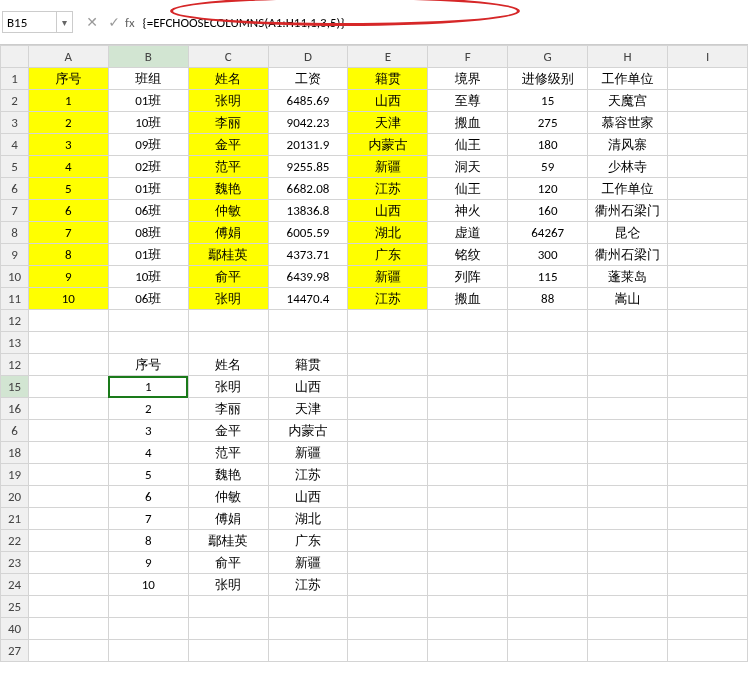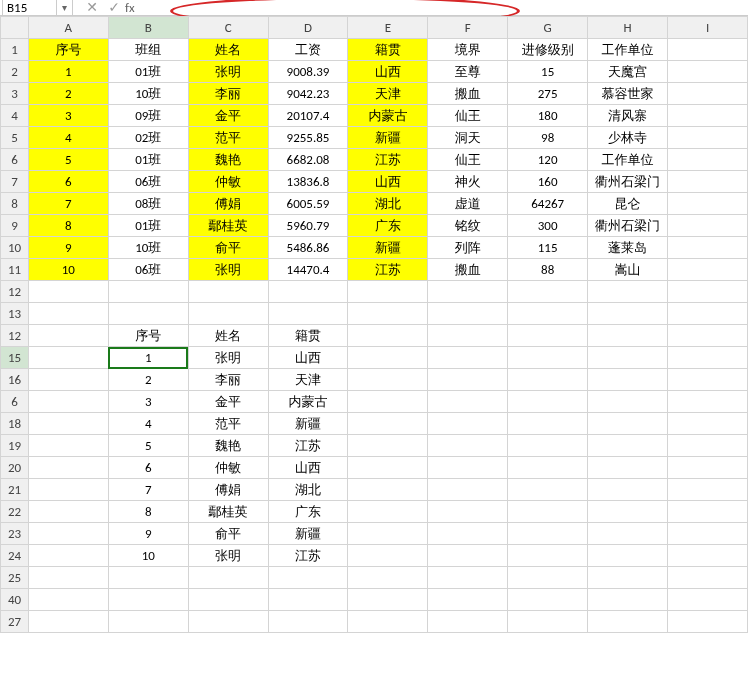--- a/index.html
+++ b/index.html
@@ -1,17 +1,17 @@
 <!DOCTYPE html>
 <html><head>
   <meta charset="utf-8">
   <style>
     * { box-sizing: border-box; margin: 0; padding: 0; }
     body { font-family: Calibri, 'Microsoft YaHei', sans-serif; font-size: 14px; background: #fff; user-select: none; }
-    .formula-bar { display: flex; align-items: center; height: 16px; border-bottom: 1px solid #ccc; position: relative; }
+    .formula-bar { display: flex; align-items: center; height: 45px; border-bottom: 1px solid #ccc; position: relative; }
     .name-box { width: 55px; height: 22px; border: 1px solid #ccc; margin-left: 2px; padding: 0 4px; display: flex; align-items: center; font-size: 13px; }
     .name-box-dropdown { width: 16px; height: 22px; border: 1px solid #ccc; border-left: none; display: flex; align-items: center; justify-content: center; font-size: 10px; color: #666; cursor: pointer; }
     .fb-sep { width: 8px; }
     .fb-btn { width: 22px; height: 22px; display: flex; align-items: center; justify-content: center; font-size: 14px; color: #999; cursor: pointer; }
     .fb-btn.cancel { color: #999; }
     .fb-btn.confirm { color: #999; }
     .fx-label { font-size: 13px; color: #666; margin-right: 4px; }
     .formula-input { flex: 1; height: 22px; border: none; outline: none; font-size: 13px; padding: 0 4px; font-family: Calibri, monospace; }
     .red-oval { position: absolute; border: 3px solid #d62728; border-radius: 50%; pointer-events: none; }
     .grid-area { position: relative; }
@@ -33,20 +33,21 @@
 
 <div class="formula-bar">
   <div class="name-box">
       <span>B15</span>
     </div>
   <div class="name-box-dropdown">▾</div>
   <div class="fb-sep"></div>
   <div class="fb-btn cancel">✕</div>
   <div class="fb-btn confirm">✓</div>
   <div class="fx-label">fx</div>
+  <input class="formula-input" value="{=EFCHOOSECOLUMNS(A1:H11,1,3,5)}" style="">
   <div class="red-oval" style="left:170px; top:-4px; width:350px; height:30px;"></div>
 </div>
 
 <div class="grid-area">
   <table class="sheet" id="sheet">
       <tbody>
         <tr>
           <th class="corner"></th>
           <th class="colhdr">A</th>
           <th class="colhdr sel">B</th>
@@ -72,21 +73,21 @@
           <td class="cell hdr">工作单位</td>
           <td class="cell"></td>
         </tr>
       </tbody>
       <tbody>
         <tr>
           <th class="rowhdr">2</th>
           <td class="cell yel">1</td>
           <td class="cell">01班</td>
           <td class="cell yel">张明</td>
-          <td class="cell">9008.39</td>
+          <td class="cell">6485.69</td>
           <td class="cell yel">山西</td>
           <td class="cell">至尊</td>
           <td class="cell">15</td>
           <td class="cell">天魔宫</td>
           <td class="cell"></td>
         </tr>
       </tbody>
       <tbody>
         <tr>
           <th class="rowhdr">3</th>
@@ -100,38 +101,38 @@
           <td class="cell">慕容世家</td>
           <td class="cell"></td>
         </tr>
       </tbody>
       <tbody>
         <tr>
           <th class="rowhdr">4</th>
           <td class="cell yel">3</td>
           <td class="cell">09班</td>
           <td class="cell yel">金平</td>
-          <td class="cell">20107.4</td>
+          <td class="cell">20131.9</td>
           <td class="cell yel">内蒙古</td>
           <td class="cell">仙王</td>
           <td class="cell">180</td>
           <td class="cell">清风寨</td>
           <td class="cell"></td>
         </tr>
       </tbody>
       <tbody>
         <tr>
           <th class="rowhdr">5</th>
           <td class="cell yel">4</td>
           <td class="cell">02班</td>
           <td class="cell yel">范平</td>
           <td class="cell">9255.85</td>
           <td class="cell yel">新疆</td>
           <td class="cell">洞天</td>
-          <td class="cell">98</td>
+          <td class="cell">59</td>
           <td class="cell">少林寺</td>
           <td class="cell"></td>
         </tr>
       </tbody>
       <tbody>
         <tr>
           <th class="rowhdr">6</th>
           <td class="cell yel">5</td>
           <td class="cell">01班</td>
           <td class="cell yel">魏艳</td>
@@ -170,35 +171,35 @@
           <td class="cell">昆仑</td>
           <td class="cell"></td>
         </tr>
       </tbody>
       <tbody>
         <tr>
           <th class="rowhdr">9</th>
           <td class="cell yel">8</td>
           <td class="cell">01班</td>
           <td class="cell yel">鄢桂英</td>
-          <td class="cell">5960.79</td>
+          <td class="cell">4373.71</td>
           <td class="cell yel">广东</td>
           <td class="cell">铭纹</td>
           <td class="cell">300</td>
           <td class="cell">衢州石梁门</td>
           <td class="cell"></td>
         </tr>
       </tbody>
       <tbody>
         <tr>
           <th class="rowhdr">10</th>
           <td class="cell yel">9</td>
           <td class="cell">10班</td>
           <td class="cell yel">俞平</td>
-          <td class="cell">5486.86</td>
+          <td class="cell">6439.98</td>
           <td class="cell yel">新疆</td>
           <td class="cell">列阵</td>
           <td class="cell">115</td>
           <td class="cell">蓬莱岛</td>
           <td class="cell"></td>
         </tr>
       </tbody>
       <tbody>
         <tr>
           <th class="rowhdr">11</th>

